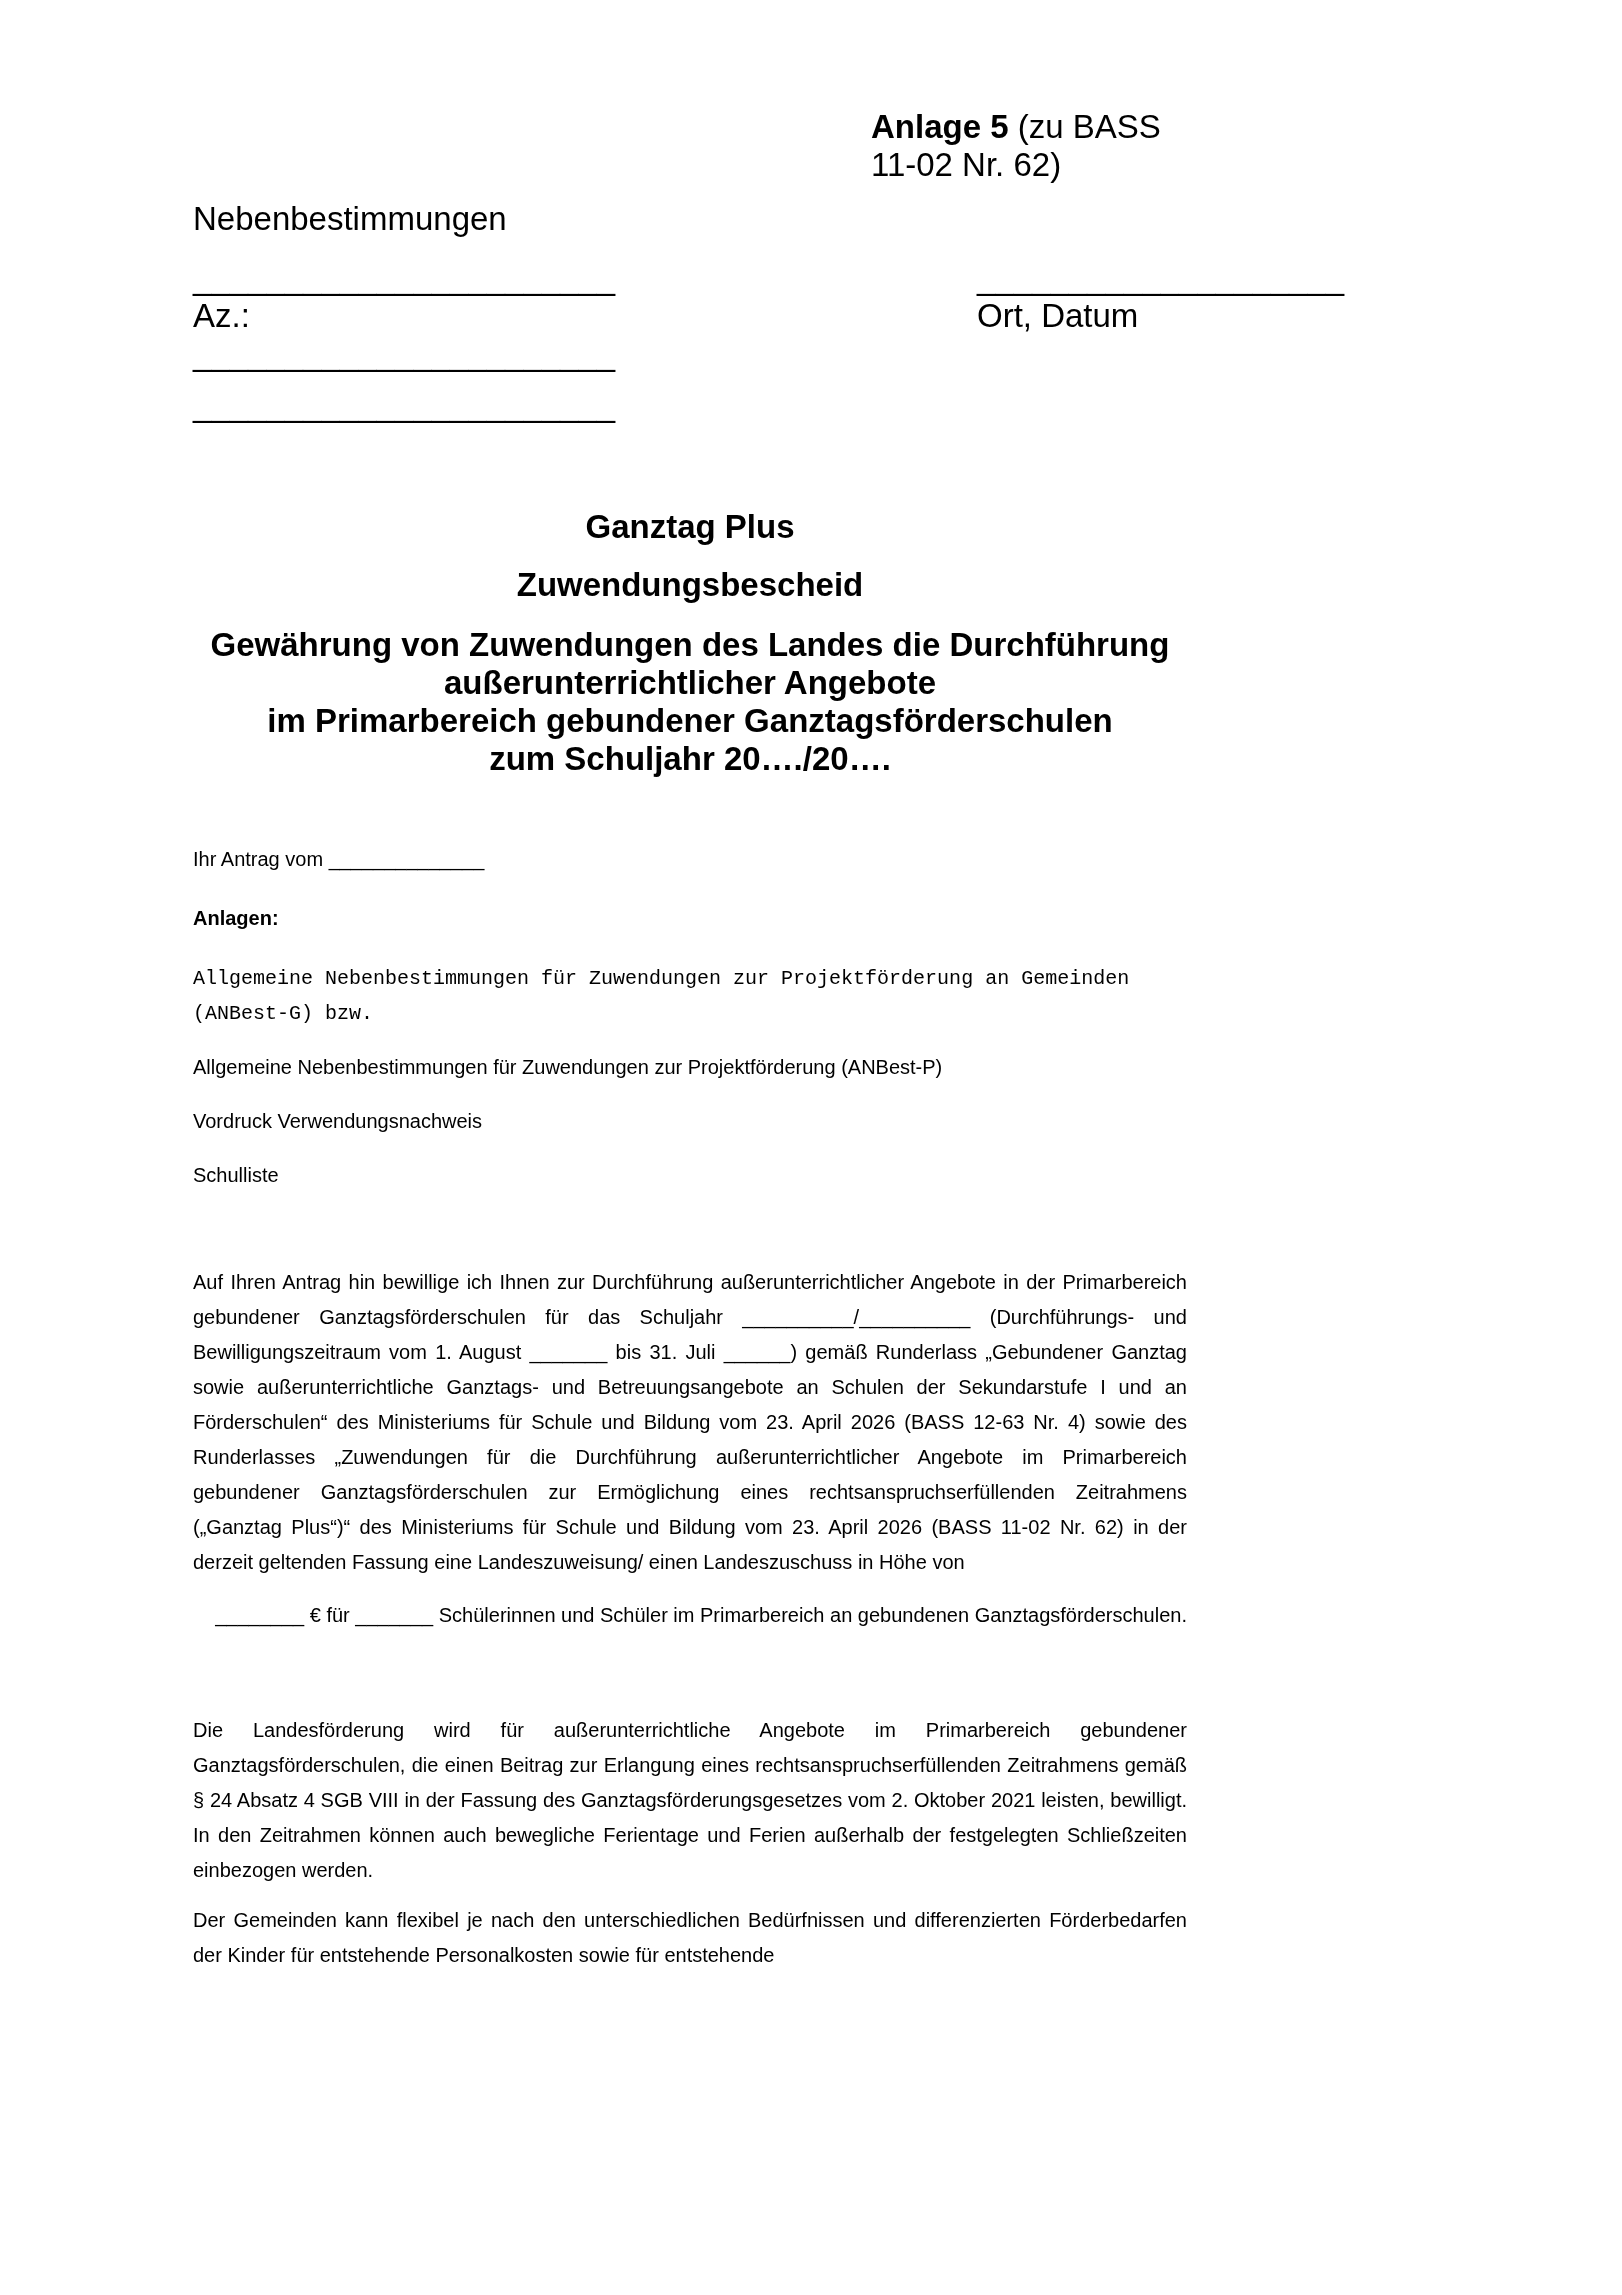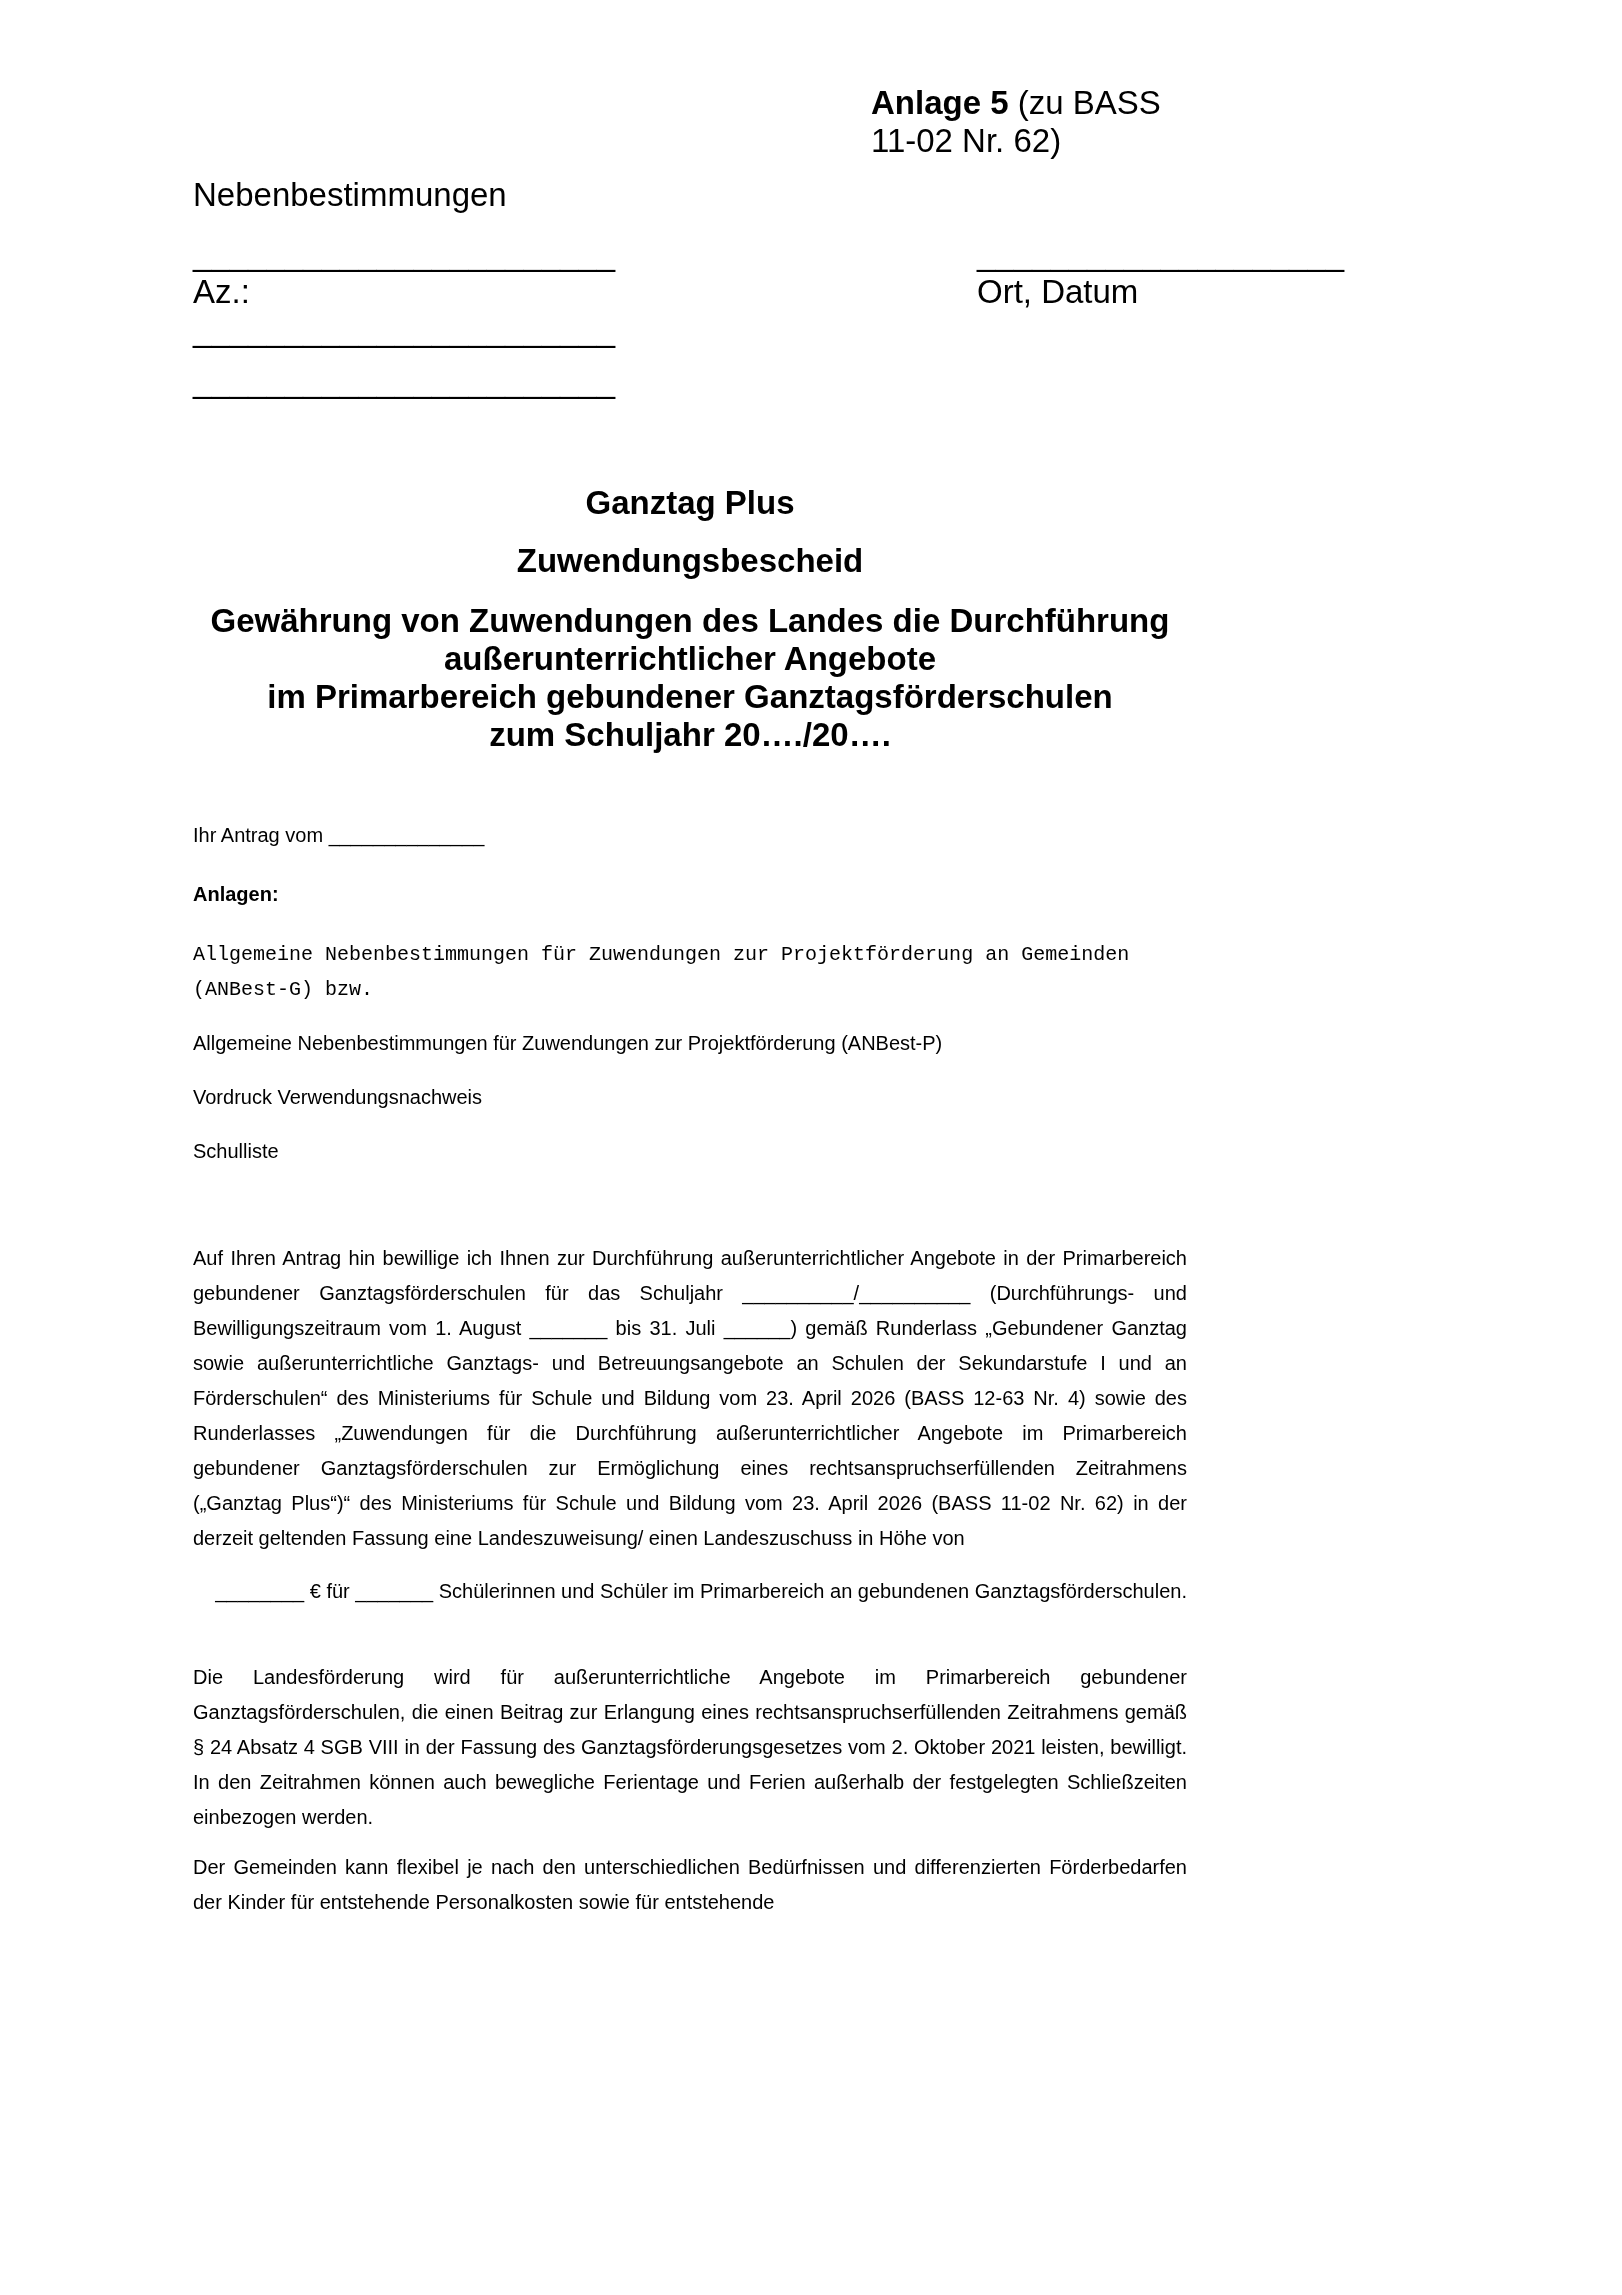--- a/index.html
+++ b/index.html
@@ -4,21 +4,21 @@
 <style>
   * { margin: 0; padding: 0; box-sizing: border-box; }
   html, body { background: #ffffff; }
   .page {
     position: relative;
     width: 1369px;
     height: 2295px;
     background: #ffffff;
     color: #000000;
     font-family: "Liberation Sans", "DejaVu Sans", sans-serif;
-    padding: 84px 182px 0 193px;
+    padding: 108px 182px 0 193px;
     overflow: hidden;
   }
   
   .hdr  { font-size: 33px; line-height: 38px; }
   
   .bdy  { font-size: 20px; line-height: 35px; }
   .b    { font-weight: bold; }
   .row  { position: relative; }
   .col-right { position: absolute; left: 784px; top: 0; white-space: nowrap; }
   .blank { letter-spacing: 0; white-space: nowrap; }
@@ -34,21 +34,21 @@
   .title-subject    { margin-top: 22px; }
 
   .request-line     { margin-top: 64px; }
   .attach-heading   { margin-top: 23.6px; font-weight: bold; }
   .attach-item-0    { margin-top: 25px; font-family: Liberation Mono, monospace; }
   .attach-item      { margin-top: 19px; }
 
   .para             { text-align: justify; }
   .grant-para       { margin-top: 72px; }
   .amount-para      { margin-top: 18.3px; text-align: right; }
-  .funding-para     { margin-top: 51px; }
+  .funding-para     { margin-top: 80px; }
   .fest-para        { margin-top: 15px; }
 </style>
 </head>
 <body>
 
 <div class="page">
 
   <p class="hdr anlage-ref"><span class="b">Anlage 5</span><span> (zu BASS 11-02 Nr. 62)</span></p>
 
   <p class="hdr agency">Nebenbestimmungen</p>

